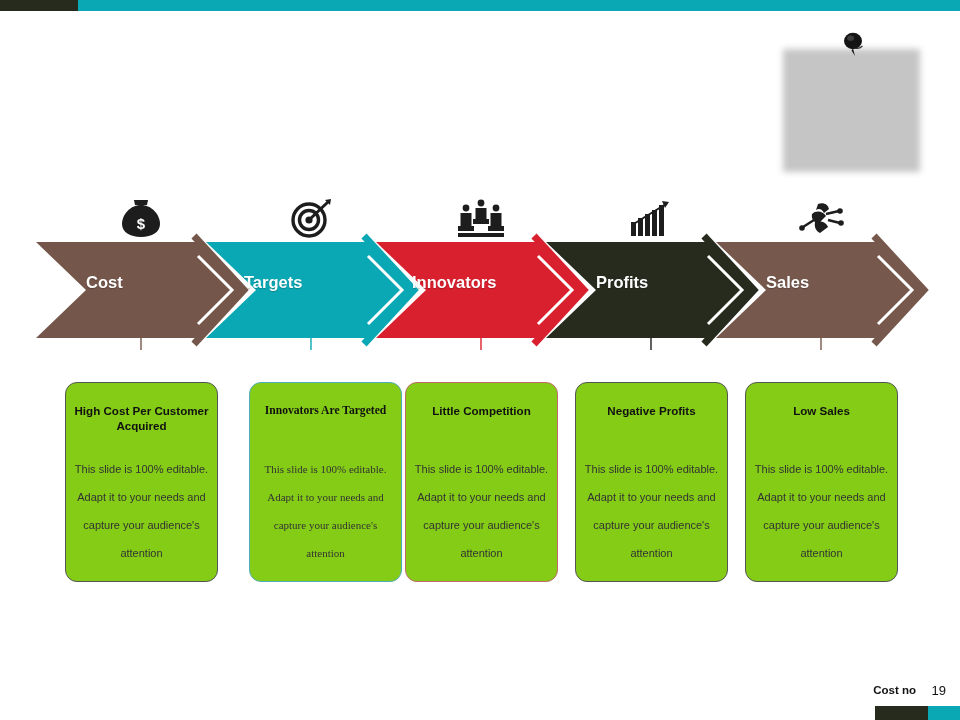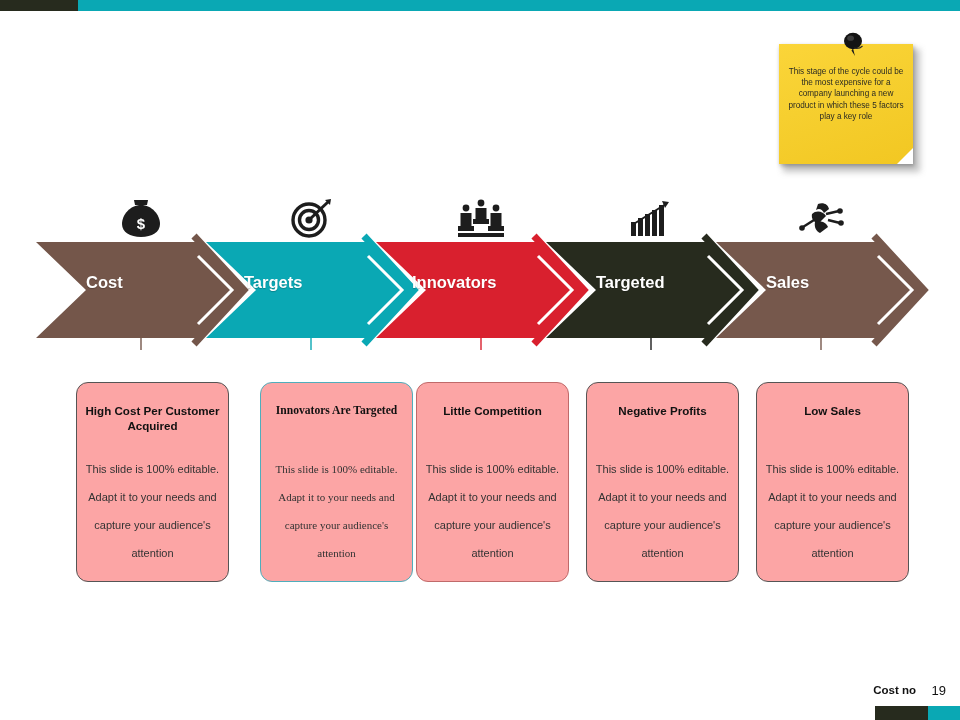--- a/index.html
+++ b/index.html
@@ -60,23 +60,22 @@
 
   
   .icon{
     position:absolute;top:198px;width:54px;height:42px;
   }
   .icon svg{display:block;width:100%;height:100%;}
 
   
   .card{
     position:absolute;top:382px;width:153px;height:200px;
-    background:#fca5a5;border:1.1px solid #555;border-radius:12px;
+    background:#84cc16;border:1.1px solid #555;border-radius:12px;
     box-sizing:border-box;
-    margin-left:11px;
   }
   .card-title{
     position:absolute;left:7px;right:7px;top:20px;
     font-size:11.6px;font-weight:bold;line-height:15px;color:#111;
     text-align:center;
   }
   .card-body{
     position:absolute;left:5px;right:5px;top:72px;
     font-size:11px;line-height:28px;color:#333;text-align:center;
   }
@@ -97,24 +96,20 @@
 <body>
 
 <div class="slide">
 
   <div class="topbar-dark"></div>
   <div class="topbar-teal"></div>
 
 
   <div class="note-wrap">
     <div class="note-shadow"></div>
-    <div class="note-paper">
-      <div class="note-curl"></div>
-      <div class="note-text">This stage of the cycle could be the most expensive for a company launching a new product in which these 5 factors play a key role</div>
-    </div>
     <div class="pin">
       <svg viewBox="0 0 24 26">
         <ellipse cx="12" cy="9" rx="9" ry="8.2" fill="#141414"></ellipse>
         <ellipse cx="9.6" cy="6.2" rx="3.4" ry="2.6" fill="#3d3d3d"></ellipse>
         <path d="M12 16.5 L14 24 L10.5 18.5 Z" fill="#1a1a1a"></path>
         <path d="M13 16 C17 17 20 15.5 21.5 14" stroke="#2a2a2a" stroke-width="1.1" fill="none"></path>
       </svg>
     </div>
   </div>
 
@@ -170,21 +165,21 @@
       <g>
         <line x1="821" y1="138" x2="821" y2="168" stroke="#76584C" stroke-width="1.4"></line>
         <rect x="817" y="164" width="8" height="8" fill="#76584C" transform="rotate(45 821 168)"></rect>
       </g>
     </svg>
   </div>
 
   <div class="chev-label" style="left:86px;width:110px;">Cost</div>
   <div class="chev-label" style="left:244px;width:110px;">Targets</div>
   <div class="chev-label" style="left:412px;width:138px;">Innovators</div>
-  <div class="chev-label" style="left:596px;width:110px;">Targeted</div>
+  <div class="chev-label" style="left:596px;width:110px;">Profits</div>
   <div class="chev-label" style="left:766px;width:110px;">Sales</div>
 
   <div class="icon" style="left:114px;">
     <svg viewBox="0 0 54 42">
       <path d="M21 7 L20 2 L34 2 L33 7 Z" fill="#1d1d1d"></path>
       <path d="M27 7 C38 7 46 17 46 26 C46 34 38 39 27 39 C16 39 8 34 8 26 C8 17 16 7 27 7 Z" fill="#1d1d1d"></path>
       <text x="27" y="31" font-family="Liberation Sans, sans-serif" font-size="15" font-weight="bold" fill="#ffffff" text-anchor="middle">$</text>
     </svg>
   </div>
 

